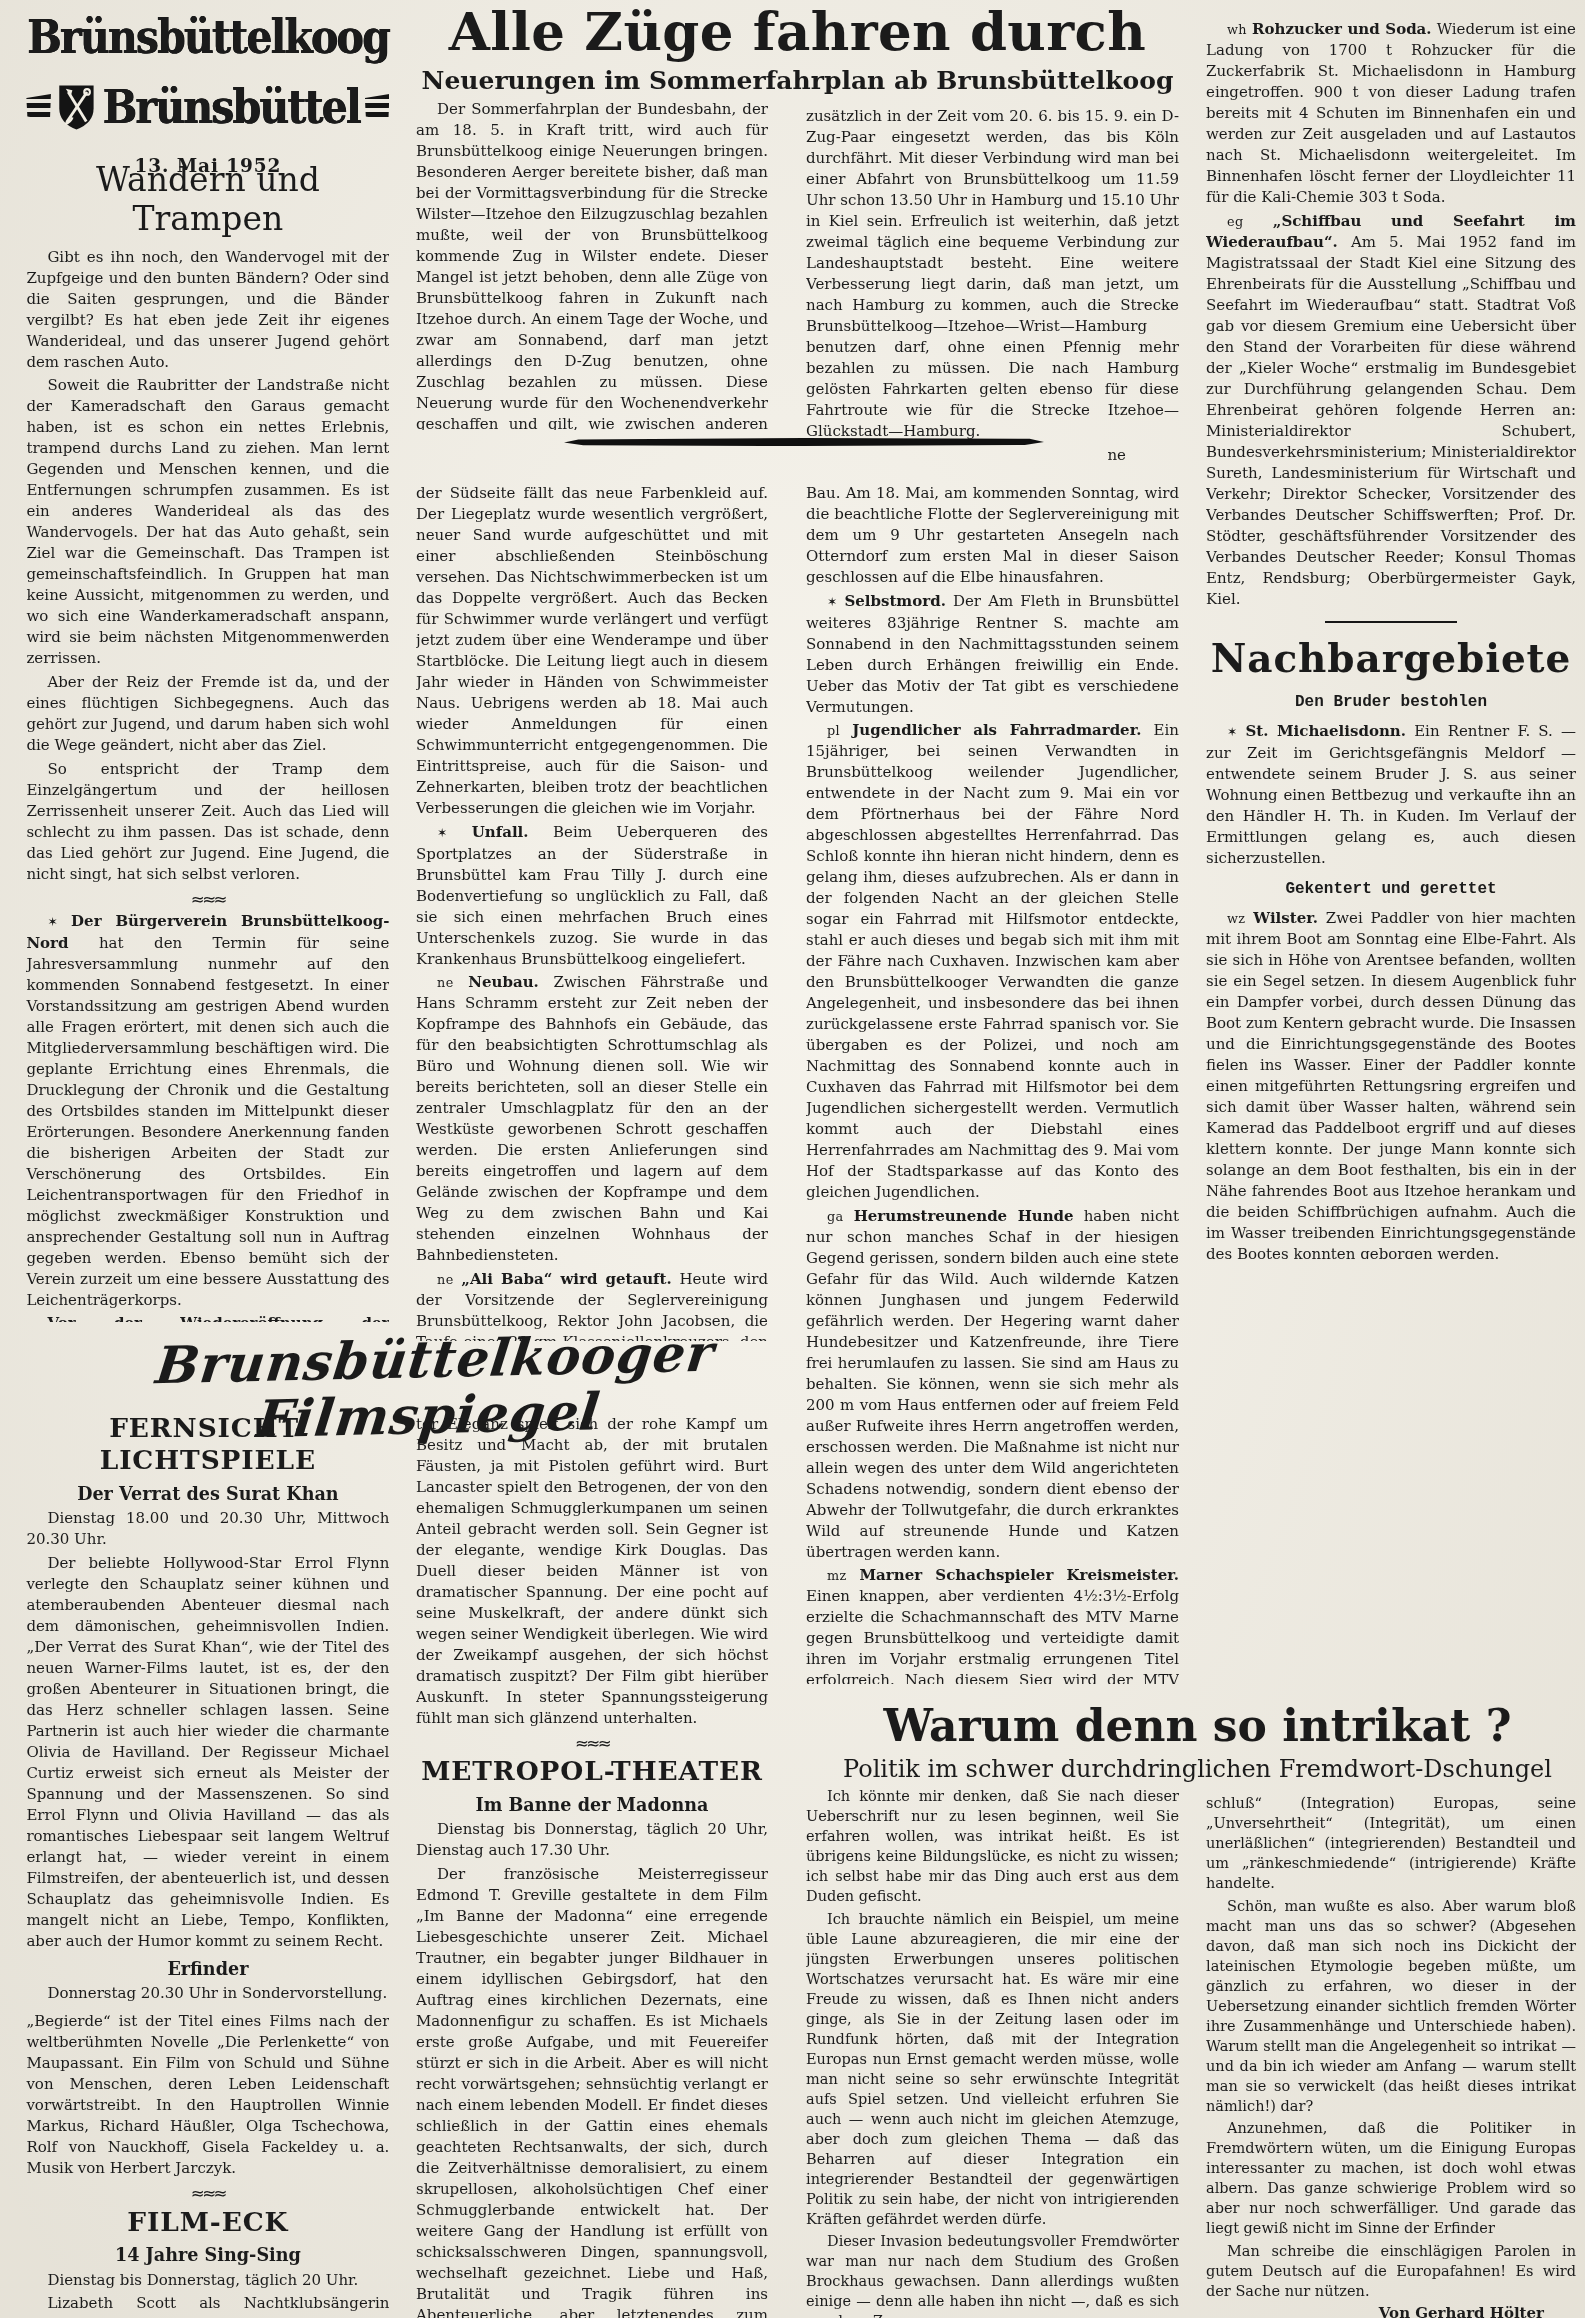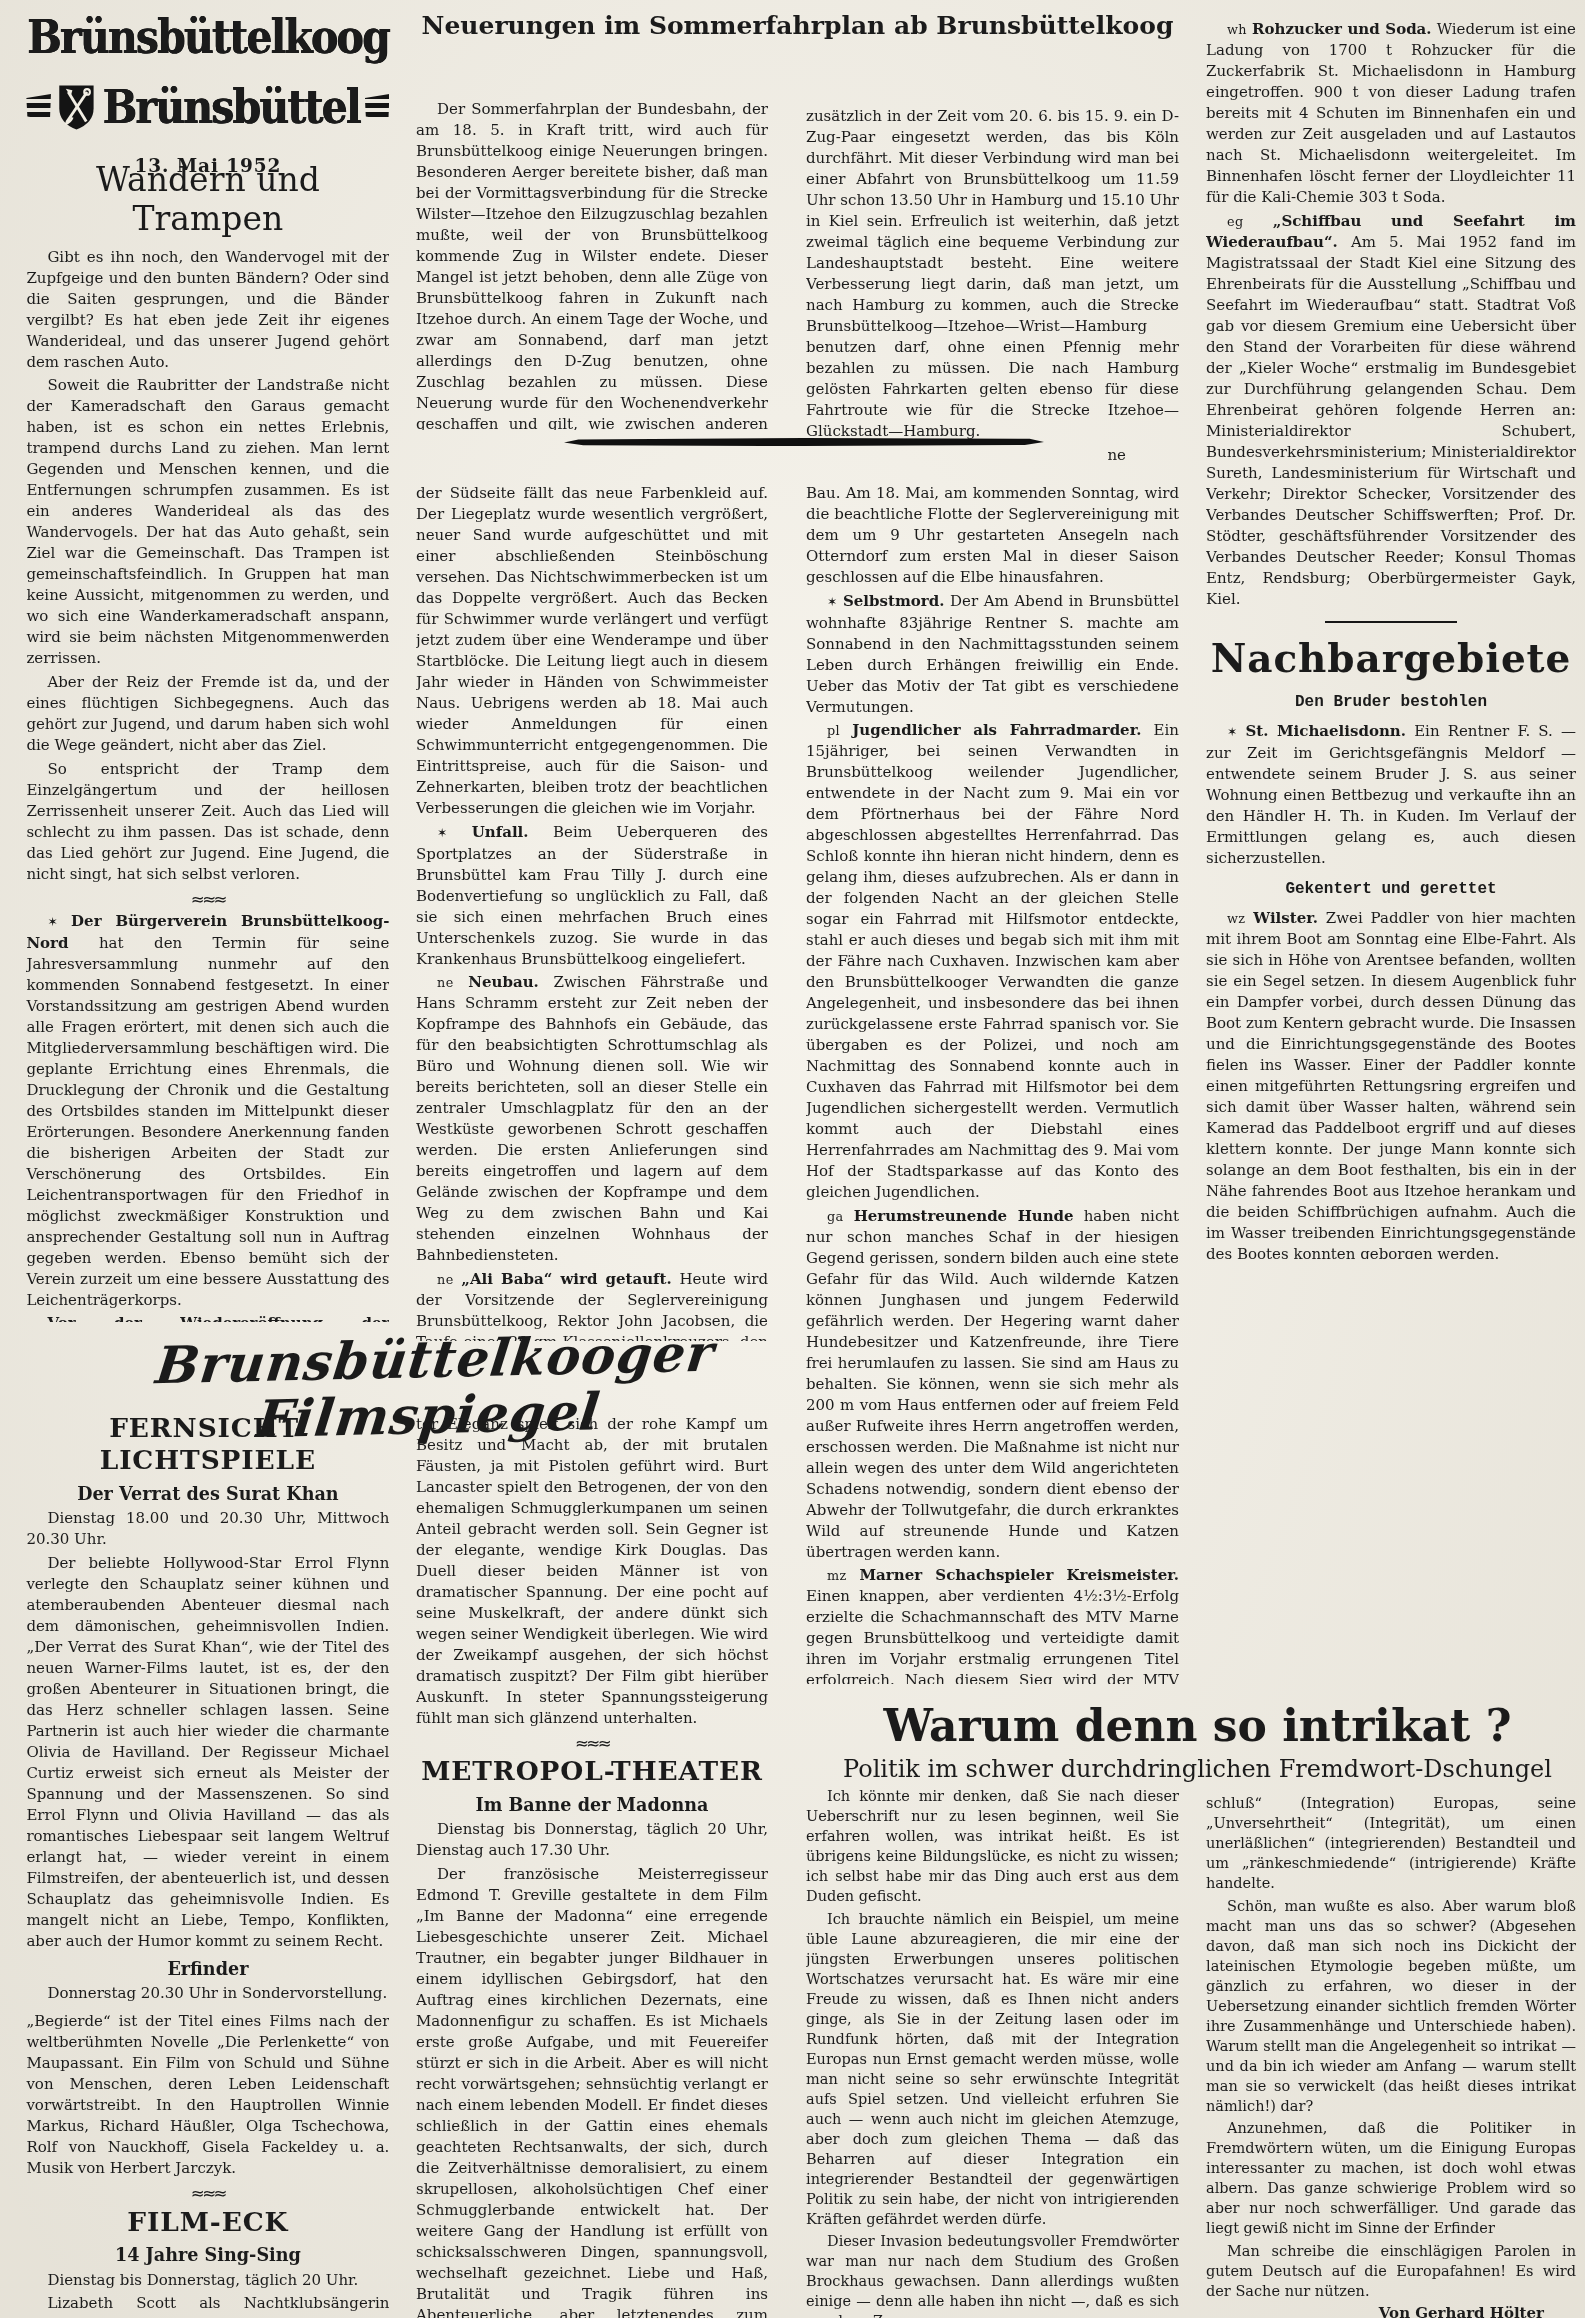--- a/index.html
+++ b/index.html
@@ -74,20 +74,21 @@
     <p>Gibt es ihn noch, den Wandervogel mit der Zupfgeige und den bunten Bändern? Oder sind die Saiten gesprungen, und die Bänder vergilbt? Es hat eben jede Zeit ihr eigenes Wanderideal, und das unserer Jugend gehört dem raschen Auto.</p>
     <p>Soweit die Raubritter der Landstraße nicht der Kameradschaft den Garaus gemacht haben, ist es schon ein nettes Erlebnis, trampend durchs Land zu ziehen. Man lernt Gegenden und Menschen kennen, und die Entfernungen schrumpfen zusammen. Es ist ein anderes Wanderideal als das des Wandervogels. Der hat das Auto gehaßt, sein Ziel war die Gemeinschaft. Das Trampen ist gemeinschaftsfeindlich. In Gruppen hat man keine Aussicht, mitgenommen zu werden, und wo sich eine Wanderkameradschaft anspann, wird sie beim nächsten Mitgenommenwerden zerrissen.</p>
     <p>Aber der Reiz der Fremde ist da, und der eines flüchtigen Sichbegegnens. Auch das gehört zur Jugend, und darum haben sich wohl die Wege geändert, nicht aber das Ziel.</p>
     <p>So entspricht der Tramp dem Einzelgängertum und der heillosen Zerrissenheit unserer Zeit. Auch das Lied will schlecht zu ihm passen. Das ist schade, denn das Lied gehört zur Jugend. Eine Jugend, die nicht singt, hat sich selbst verloren.</p>
     <div class="wave">≈≈≈</div>
     <p><span class="star">✶</span> <b class="lead">Der Bürgerverein Brunsbüttelkoog-Nord</b> <span>hat den Termin für seine Jahresversammlung nunmehr auf den kommenden Sonnabend festgesetzt. In einer Vorstandssitzung am gestrigen Abend wurden alle Fragen erörtert, mit denen sich auch die Mitgliederversammlung beschäftigen wird. Die geplante Errichtung eines Ehrenmals, die Drucklegung der Chronik und die Gestaltung des Ortsbildes standen im Mittelpunkt dieser Erörterungen. Besondere Anerkennung fanden die bisherigen Arbeiten der Stadt zur Verschönerung des Ortsbildes. Ein Leichentransportwagen für den Friedhof in möglichst zweckmäßiger Konstruktion und ansprechender Gestaltung soll nun in Auftrag gegeben werden. Ebenso bemüht sich der Verein zurzeit um eine bessere Ausstattung des Leichenträgerkorps.</span></p>
     <p> <b class="lead">Vor der Wiedereröffnung der Badeanstalt Fähre.</b> </p>
   </div>
 
   <div class="abs center" style="left:416px;top:3.5px;width:763px;">
+    <div class="h-main">Alle Züge fahren durch</div>
     <div class="h-sub">Neuerungen im Sommerfahrplan ab Brunsbüttelkoog</div>
   </div>
 
   <div class="abs jcol" style="left:416px;top:99px;width:352px;height:331px;overflow:hidden;">
     <p>Der Sommerfahrplan der Bundesbahn, der am 18. 5. in Kraft tritt, wird auch für Brunsbüttelkoog einige Neuerungen bringen. Besonderen Aerger bereitete bisher, daß man bei der Vormittagsverbindung für die Strecke Wilster—Itzehoe den Eilzugzuschlag bezahlen mußte, weil der von Brunsbüttelkoog kommende Zug in Wilster endete. Dieser Mangel ist jetzt behoben, denn alle Züge von Brunsbüttelkoog fahren in Zukunft nach Itzehoe durch. An einem Tage der Woche, und zwar am Sonnabend, darf man jetzt allerdings den D-Zug benutzen, ohne Zuschlag bezahlen zu müssen. Diese Neuerung wurde für den Wochenendverkehr geschaffen und gilt, wie zwischen anderen Städten, hier auf der Strecke Hamburg-Westerland. Auf dieser Strecke soll</p>
   </div>
   <div class="abs jcol" style="left:806px;top:99px;width:373px;height:361px;overflow:hidden;">
     <p class="cont">zusätzlich in der Zeit vom 20. 6. bis 15. 9. ein D-Zug-Paar eingesetzt werden, das bis Köln durchfährt. Mit dieser Verbindung wird man bei einer Abfahrt von Brunsbüttelkoog um 11.59 Uhr schon 13.50 Uhr in Hamburg und 15.10 Uhr in Kiel sein. Erfreulich ist weiterhin, daß jetzt zweimal täglich eine bequeme Verbindung zur Landeshauptstadt besteht. Eine weitere Verbesserung liegt darin, daß man jetzt, um nach Hamburg zu kommen, auch die Strecke Brunsbüttelkoog—Itzehoe—Wrist—Hamburg benutzen darf, ohne einen Pfennig mehr bezahlen zu müssen. Die nach Hamburg gelösten Fahrkarten gelten ebenso für diese Fahrtroute wie für die Strecke Itzehoe—Glückstadt—Hamburg.</p>
     <p class="right" style="padding-right:53px;">ne</p>
   </div>
@@ -96,21 +97,21 @@
 
   <div class="abs jcol" style="left:416px;top:476px;width:352px;height:865px;overflow:hidden;">
     <p class="cont">der Südseite fällt das neue Farbenkleid auf. Der Liegeplatz wurde wesentlich vergrößert, neuer Sand wurde aufgeschüttet und mit einer abschließenden Steinböschung versehen. Das Nichtschwimmerbecken ist um das Doppelte vergrößert. Auch das Becken für Schwimmer wurde verlängert und verfügt jetzt zudem über eine Wenderampe und über Startblöcke. Die Leitung liegt auch in diesem Jahr wieder in Händen von Schwimmeister Naus. Uebrigens werden ab 18. Mai auch wieder Anmeldungen für einen Schwimmunterricht entgegengenommen. Die Eintrittspreise, auch für die Saison- und Zehnerkarten, bleiben trotz der beachtlichen Verbesserungen die gleichen wie im Vorjahr.</p>
     <p><span class="star">✶</span> <b class="lead">Unfall.</b> <span>Beim Ueberqueren des Sportplatzes an der Süderstraße in Brunsbüttel kam Frau Tilly J. durch eine Bodenvertiefung so unglücklich zu Fall, daß sie sich einen mehrfachen Bruch eines Unterschenkels zuzog. Sie wurde in das Krankenhaus Brunsbüttelkoog eingeliefert.</span></p>
     <p><span class="mark">ne</span> <b class="lead">Neubau.</b> <span>Zwischen Fährstraße und Hans Schramm ersteht zur Zeit neben der Kopframpe des Bahnhofs ein Gebäude, das für den beabsichtigten Schrottumschlag als Büro und Wohnung dienen soll. Wie wir bereits berichteten, soll an dieser Stelle ein zentraler Umschlagplatz für den an der Westküste geworbenen Schrott geschaffen werden. Die ersten Anlieferungen sind bereits eingetroffen und lagern auf dem Gelände zwischen der Kopframpe und dem Weg zu dem zwischen Bahn und Kai stehenden einzelnen Wohnhaus der Bahnbediensteten.</span></p>
     <p><span class="mark">ne</span> <b class="lead">„Ali Baba“ wird getauft.</b> <span>Heute wird der Vorsitzende der Seglervereinigung Brunsbüttelkoog, Rektor John Jacobsen, die Taufe eines 20 qm-Klassenjollenkreuzers, den der Segelkamerad Schaare selbst erbaut hat, vornehmen. Das schmucke, sauber gearbeitete Schiff soll den Namen „Ali Baba“ erhalten. Ein weiteres Segelboot befindet sich noch im</span></p>
   </div>
 
   <div class="abs jcol" style="left:806px;top:476px;width:373px;height:1208px;overflow:hidden;">
     <p class="cont">Bau. Am 18. Mai, am kommenden Sonntag, wird die beachtliche Flotte der Seglervereinigung mit dem um 9 Uhr gestarteten Ansegeln nach Otterndorf zum ersten Mal in dieser Saison geschlossen auf die Elbe hinausfahren.</p>
-    <p><span class="star">✶</span> <b class="lead">Selbstmord.</b> <span>Der Am Abend in Brunsbüttel wohnhafte 83jährige Rentner S. machte am Sonnabend in den Nachmittagsstunden seinem Leben durch Erhängen freiwillig ein Ende. Ueber das Motiv der Tat gibt es verschiedene Vermutungen.</span></p>
+    <p><span class="star">✶</span> <b class="lead">Selbstmord.</b> <span>Der Am Fleth in Brunsbüttel weiteres 83jährige Rentner S. machte am Sonnabend in den Nachmittagsstunden seinem Leben durch Erhängen freiwillig ein Ende. Ueber das Motiv der Tat gibt es verschiedene Vermutungen.</span></p>
     <p><span class="mark">pl</span> <b class="lead">Jugendlicher als Fahrradmarder.</b> <span>Ein 15jähriger, bei seinen Verwandten in Brunsbüttelkoog weilender Jugendlicher, entwendete in der Nacht zum 9. Mai ein vor dem Pförtnerhaus bei der Fähre Nord abgeschlossen abgestelltes Herrenfahrrad. Das Schloß konnte ihn hieran nicht hindern, denn es gelang ihm, dieses aufzubrechen. Als er dann in der folgenden Nacht an der gleichen Stelle sogar ein Fahrrad mit Hilfsmotor entdeckte, stahl er auch dieses und begab sich mit ihm mit der Fähre nach Cuxhaven. Inzwischen kam aber den Brunsbüttelkooger Verwandten die ganze Angelegenheit, und insbesondere das bei ihnen zurückgelassene erste Fahrrad spanisch vor. Sie übergaben es der Polizei, und noch am Nachmittag des Sonnabend konnte auch in Cuxhaven das Fahrrad mit Hilfsmotor bei dem Jugendlichen sichergestellt werden. Vermutlich kommt auch der Diebstahl eines Herrenfahrrades am Nachmittag des 9. Mai vom Hof der Stadtsparkasse auf das Konto des gleichen Jugendlichen.</span></p>
     <p><span class="mark">ga</span> <b class="lead">Herumstreunende Hunde</b> <span>haben nicht nur schon manches Schaf in der hiesigen Gegend gerissen, sondern bilden auch eine stete Gefahr für das Wild. Auch wildernde Katzen können Junghasen und jungem Federwild gefährlich werden. Der Hegering warnt daher Hundebesitzer und Katzenfreunde, ihre Tiere frei herumlaufen zu lassen. Sie sind am Haus zu behalten. Sie können, wenn sie sich mehr als 200 m vom Haus entfernen oder auf freiem Feld außer Rufweite ihres Herrn angetroffen werden, erschossen werden. Die Maßnahme ist nicht nur allein wegen des unter dem Wild angerichteten Schadens notwendig, sondern dient ebenso der Abwehr der Tollwutgefahr, die durch erkranktes Wild auf streunende Hunde und Katzen übertragen werden kann.</span></p>
     <p><span class="mark">mz</span> <b class="lead">Marner Schachspieler Kreismeister.</b> <span>Einen knappen, aber verdienten 4½:3½-Erfolg erzielte die Schachmannschaft des MTV Marne gegen Brunsbüttelkoog und verteidigte damit ihren im Vorjahr erstmalig errungenen Titel erfolgreich. Nach diesem Sieg wird der MTV Marne den Kreis auch bei den Bezirksmeisterschaften vertreten und wahrscheinlich gegen Itzehoe antreten müssen.</span></p>
   </div>
 
   <div class="abs jcol" style="left:1206px;top:19.4px;width:370px;height:1240px;overflow:hidden;">
     <p><span class="mark">wh</span> <b class="lead">Rohzucker und Soda.</b> <span>Wiederum ist eine Ladung von 1700 t Rohzucker für die Zuckerfabrik St. Michaelisdonn in Hamburg eingetroffen. 900 t von dieser Ladung trafen bereits mit 4 Schuten im Binnenhafen ein und werden zur Zeit ausgeladen und auf Lastautos nach St. Michaelisdonn weitergeleitet. Im Binnenhafen löscht ferner der Lloydleichter 11 für die Kali-Chemie 303 t Soda.</span></p>
     <p><span class="mark">eg</span> <b class="lead">„Schiffbau und Seefahrt im Wiederaufbau“.</b> <span>Am 5. Mai 1952 fand im Magistratssaal der Stadt Kiel eine Sitzung des Ehrenbeirats für die Ausstellung „Schiffbau und Seefahrt im Wiederaufbau“ statt. Stadtrat Voß gab vor diesem Gremium eine Uebersicht über den Stand der Vorarbeiten für diese während der „Kieler Woche“ erstmalig im Bundesgebiet zur Durchführung gelangenden Schau. Dem Ehrenbeirat gehören folgende Herren an: Ministerialdirektor Schubert, Bundesverkehrsministerium; Ministerialdirektor Sureth, Landesministerium für Wirtschaft und Verkehr; Direktor Schecker, Vorsitzender des Verbandes Deutscher Schiffswerften; Prof. Dr. Stödter, geschäftsführender Vorsitzender des Verbandes Deutscher Reeder; Konsul Thomas Entz, Rendsburg; Oberbürgermeister Gayk, Kiel.</span></p>
     <div class="shortrule"></div>
     <div class="center h-nachbar">Nachbargebiete</div>

